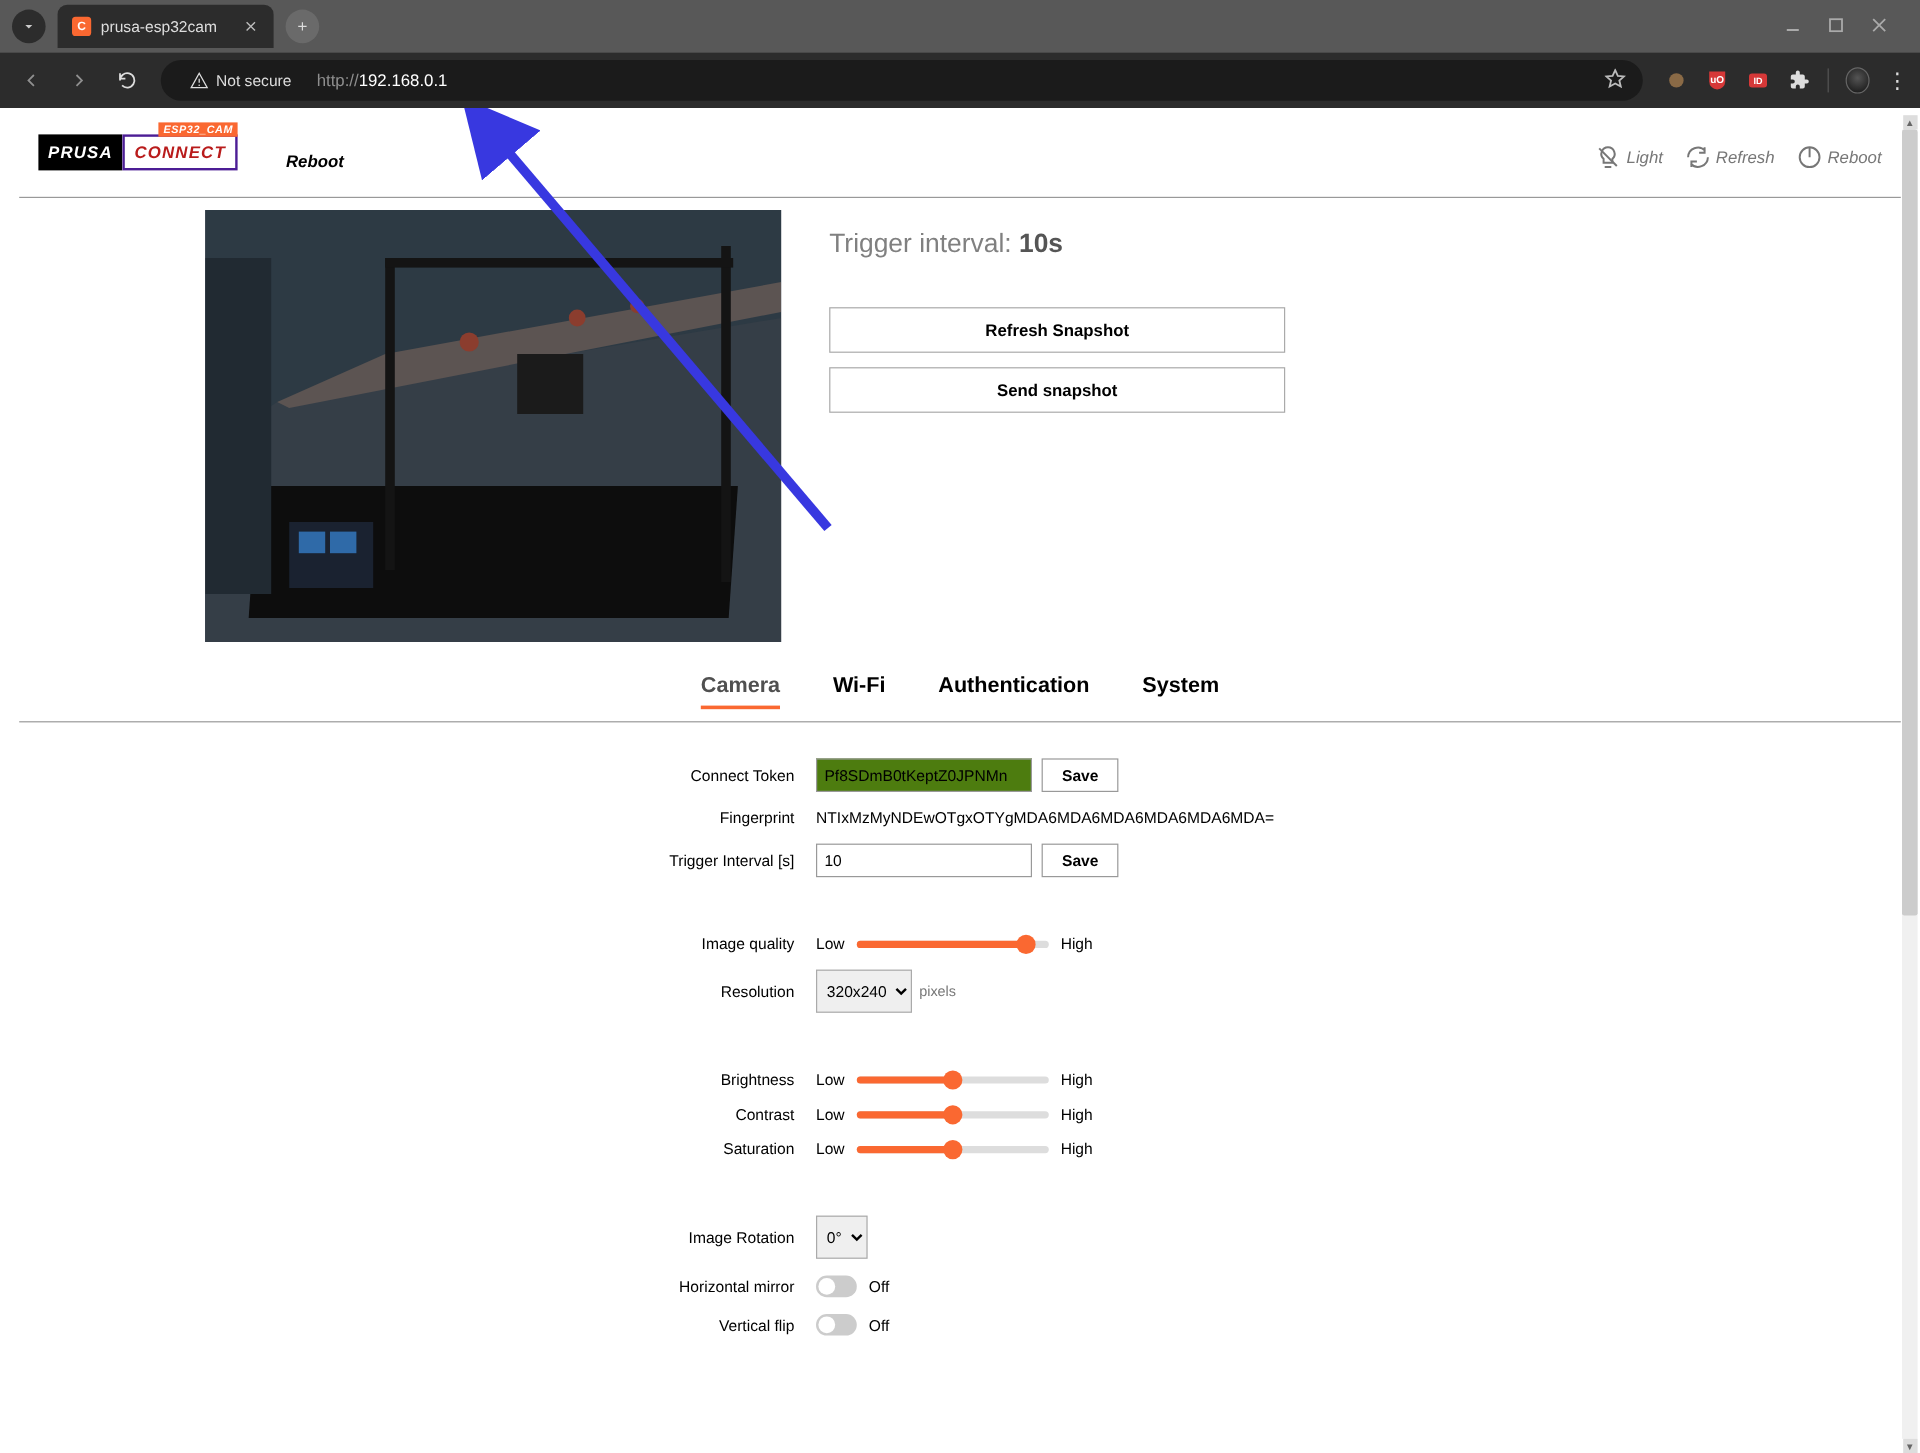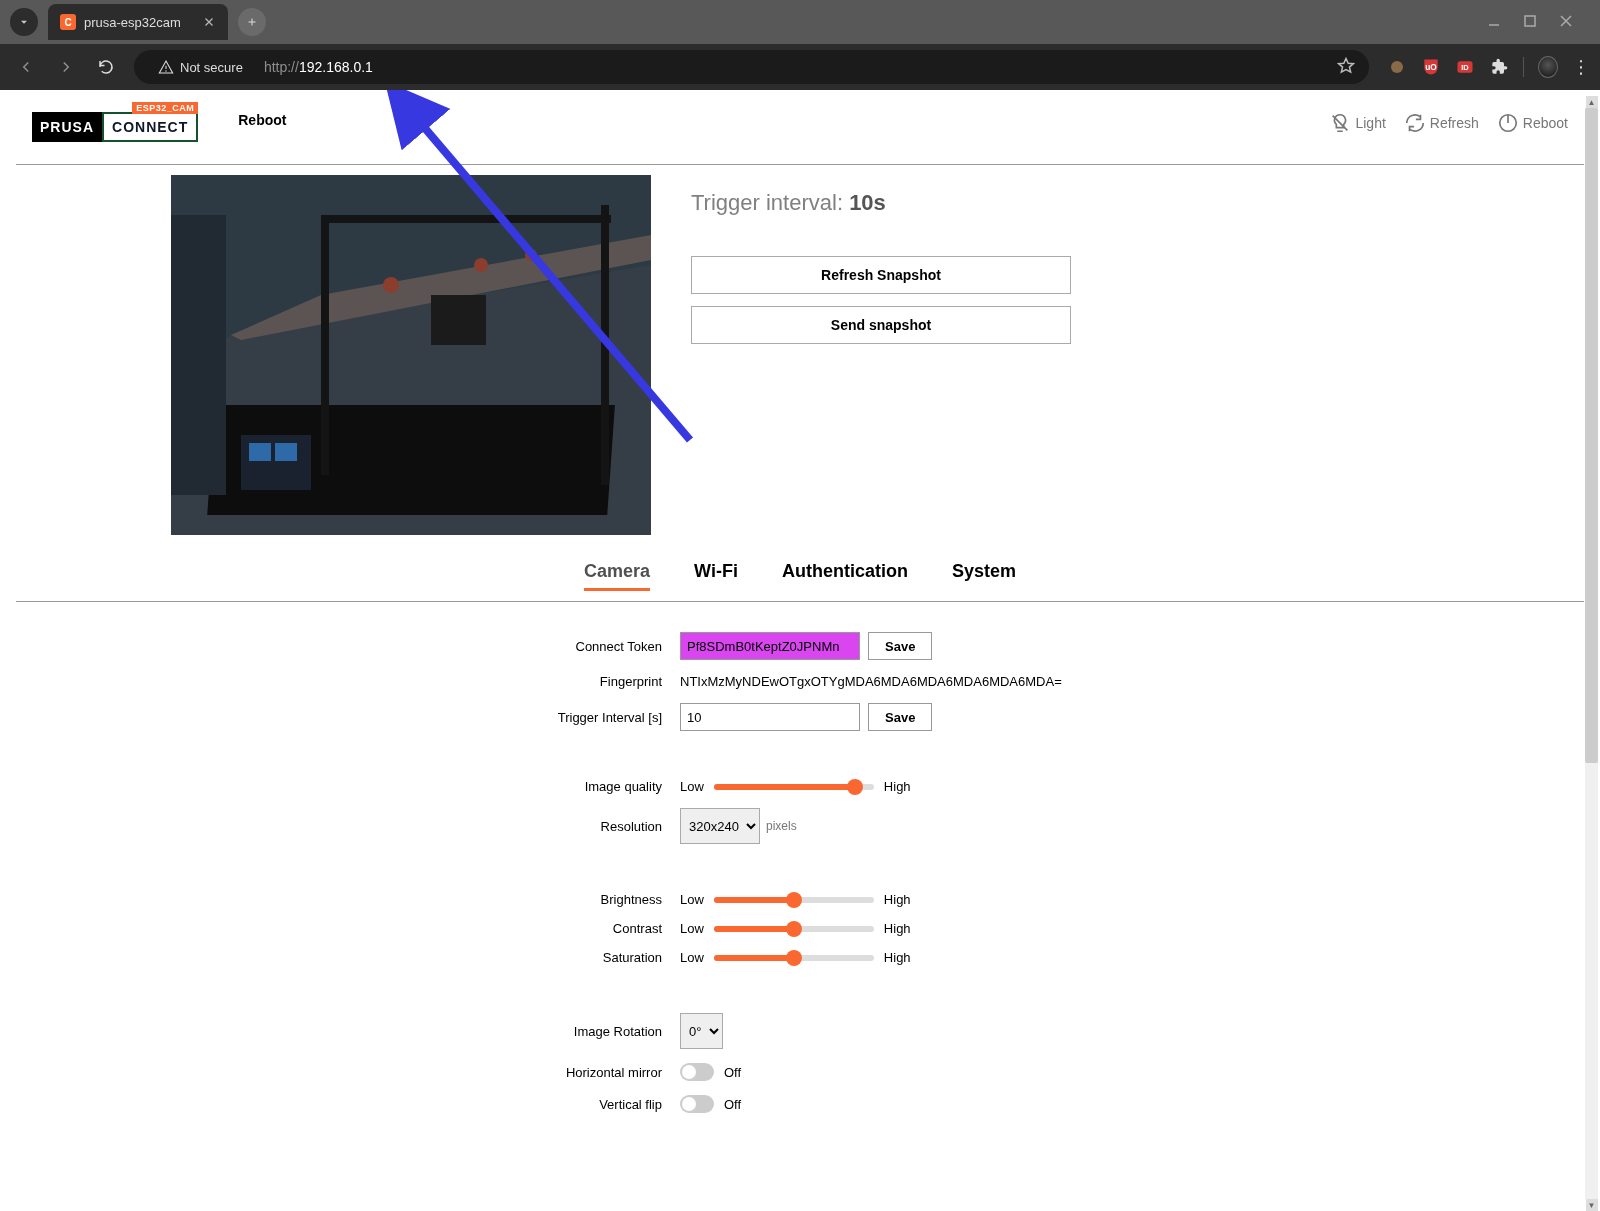--- a/index.html
+++ b/index.html
@@ -32,26 +32,26 @@
     .star-icon { margin-left: auto; color: #bbb; }
     .star-icon svg { width: 18px; height: 18px; fill: none; stroke: currentColor; stroke-width: 2; }
     .ext-icons { display: flex; align-items: center; gap: 14px; margin-left: 18px; }
     .ext-icon { width: 20px; height: 20px; display: flex; align-items: center; justify-content: center; cursor: pointer; }
     .avatar-circle { width: 22px; height: 22px; border-radius: 50%; background: radial-gradient(circle at 50% 40%, #555, #111); border: 1px solid #666; }
     .vert-dots { color: #ddd; font-size: 18px; cursor: pointer; }
     .ext-sep { width: 1px; height: 20px; background: #555; }
 
     
     .page { position: relative; padding: 10px 16px 50px; }
-    header { display: flex; align-items: flex-start; padding: 12px 16px; }
+    header { display: flex; align-items: flex-end; padding: 12px 16px; font-style: italic; }
     .logo-wrap { display: flex; align-items: center; position: relative; margin-right: 40px; }
     .logo-badge { position: absolute; top: -10px; right: 0; background: #fa6831; color: #fff; font-size: 9px; font-weight: 700; padding: 1px 4px; letter-spacing: .5px; }
     .logo { display: flex; height: 30px; }
     .logo .blk { background: #000; color: #fff; padding: 0 8px; font-weight: 700; letter-spacing: 1px; display: flex; align-items: center; }
-    .logo .wht { background: #fff; color: #0f172a; padding: 0 8px; font-weight: 700; letter-spacing: 1px; display: flex; align-items: center; border: 2px solid #14532d; }
+    .logo .wht { background: #fff; color: #b91c1c; padding: 0 8px; font-weight: 700; letter-spacing: 1px; display: flex; align-items: center; border: 2px solid #4c1d95; }
     .forum-link { font-weight: 700; color: #000; cursor: pointer; }
     .hdr-actions { margin-left: auto; display: flex; align-items: center; gap: 18px; }
     .hdr-action { display: flex; align-items: center; gap: 4px; color: #777; cursor: pointer; font-size: 14px; }
     .hdr-action svg { width: 22px; height: 22px; fill: none; stroke: currentColor; stroke-width: 1.8; }
 
     hr.sep { border: none; border-top: 1px solid #999; margin: 10px 0; }
 
     .top-row { display: flex; gap: 40px; padding: 0 0 20px; }
     .snapshot-box { width: 480px; height: 360px; background: #2a3440; margin-left: 155px; position: relative; overflow: hidden; }
     .snapshot-box svg { width: 100%; height: 100%; }
@@ -64,21 +64,21 @@
     
     .tabs-row { display: flex; justify-content: center; gap: 44px; font-weight: 700; font-size: 18px; }
     .tab-item { padding: 6px 0; cursor: pointer; color: #000; }
     .tab-item.active { color: #505050; border-bottom: 3px solid #fa6831; }
 
     
     .settings { max-width: 860px; margin: 30px auto 0; }
     .settings-h { font-weight: 700; margin-bottom: 24px; padding-left: 240px; }
     .row { display: flex; align-items: center; margin-bottom: 14px; }
     .row .lbl { width: 310px; text-align: right; padding-right: 18px; color: #000000; font-size: 13px; }
-    .row input[type=text] { height: 28px; border: 1px solid #999; padding: 0 6px; background: #d946ef; font-size: 13px; width: 180px; }
+    .row input[type=text] { height: 28px; border: 1px solid #999; padding: 0 6px; background: #4d7c0f; font-size: 13px; width: 180px; }
     .row input.wht { background: #fff; }
     .row .save-btn { height: 28px; border: 1px solid #999; background: #fff; font-weight: 700; padding: 0 16px; margin-left: 8px; cursor: pointer; font-size: 13px; }
     .row .val-text { font-size: 13px; color: #000; }
     .row select { height: 36px; border: 1px solid #aaa; background: #efefef; font-size: 13px; padding: 0 4px; }
     .row .unit { color: #777; font-size: 12px; margin-left: 6px; }
     .gap-lg { height: 34px; }
 
     
     .slider-row { display: flex; align-items: center; }
     .slider-lbl { font-size: 13px; color: #000; }

